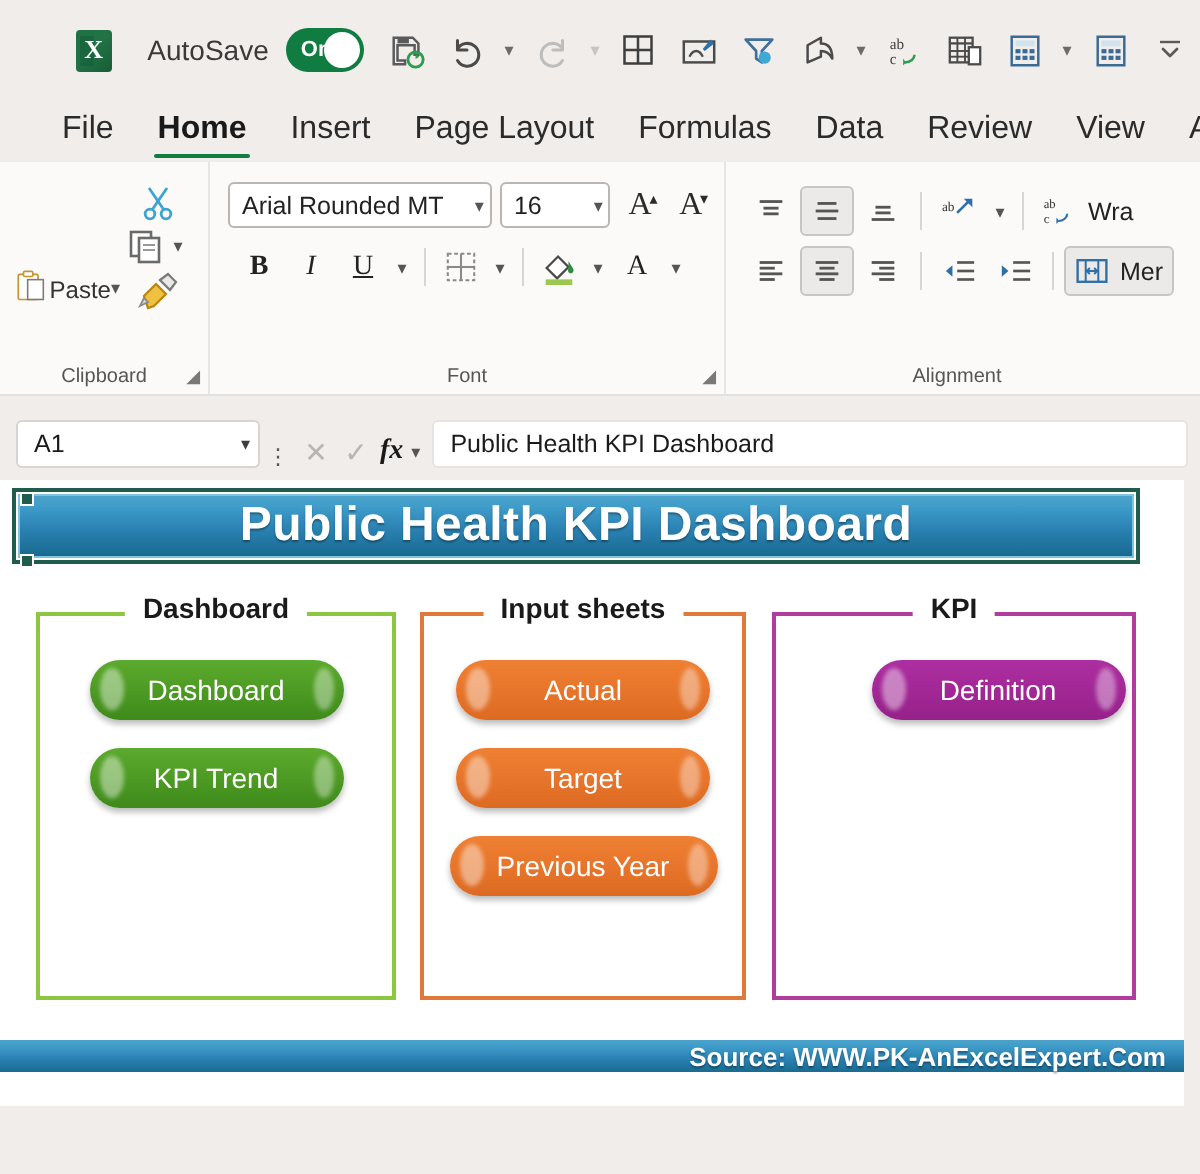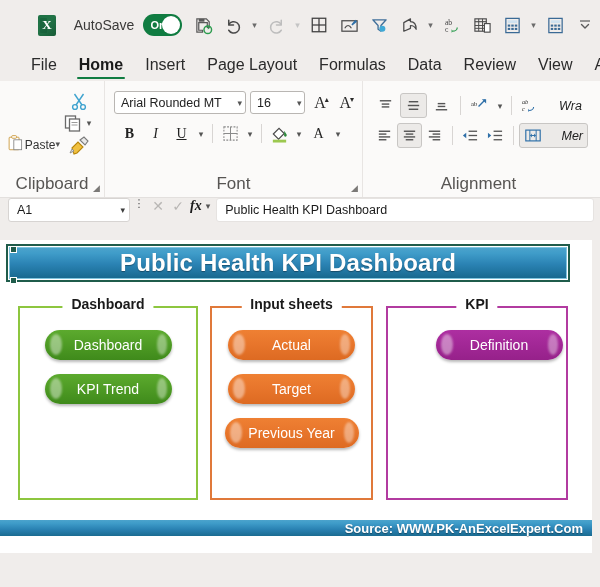--- a/index.html
+++ b/index.html
@@ -96,21 +96,21 @@
     height: 117px;
     background: #fbfaf9;
     position: relative;
     display: flex;
     border-bottom: 1px solid #e3e0de;
   }
   .rgroup { position: relative; height: 100%; padding: 6px 6px 0 6px; }
   .rgroup + .rgroup { border-left: 1px solid #e8e5e3; }
   .glabel {
     position: absolute; bottom: 3px; left: 0; right: 0;
-    text-align: center; font-size: 17px; color: #575553;
+    text-align: center; font-size: 10px; color: #575553;
   }
   .glauncher {
     position: absolute; bottom: 4px; right: 4px;
     font-size: 9px; color: #7b7977;
   }
 
   
   .clip { width: 104px; display:flex; }
   .paste-col {
     width: 54px; display:flex; flex-direction:row;
@@ -159,34 +159,33 @@
   .algrow.r1 { padding-top: 6px; }
   .algrow.r2 { padding-top: 5px; }
   .abtn {
     width: 27px; height: 25px;
     display:flex; align-items:center; justify-content:center;
   }
   .abtn.sel {
     border: 1px solid #c8c6c4; border-radius: 3px; background:#eceae8;
   }
   .wide-btn {
-    display:flex; align-items:center; gap:20px;
+    display:flex; align-items:center; gap:5px;
     height: 25px; padding: 0 4px; font-size:12.5px; color:#222;
     white-space: nowrap;
-    font-style: italic;
   }
   .wide-btn.sel {
     border: 1px solid #c8c6c4; border-radius:3px; background:#eceae8;
   }
 
   
   .fbar {
     height: 36px;
     background: #f0edeb;
-    display: flex; align-items: flex-start;
+    display: flex; align-items: flex-end;
     padding: 0 6px 0 8px;
     gap: 0;
   }
   .namebox {
     width: 122px; height: 24px;
     background:#fff; border:1px solid #d7d4d2; border-radius:3px;
     display:flex; align-items:center; padding: 0 4px 0 8px;
     font-size: 12.5px; color:#1a1a1a;
   }
   .namebox .v { flex:1; }

